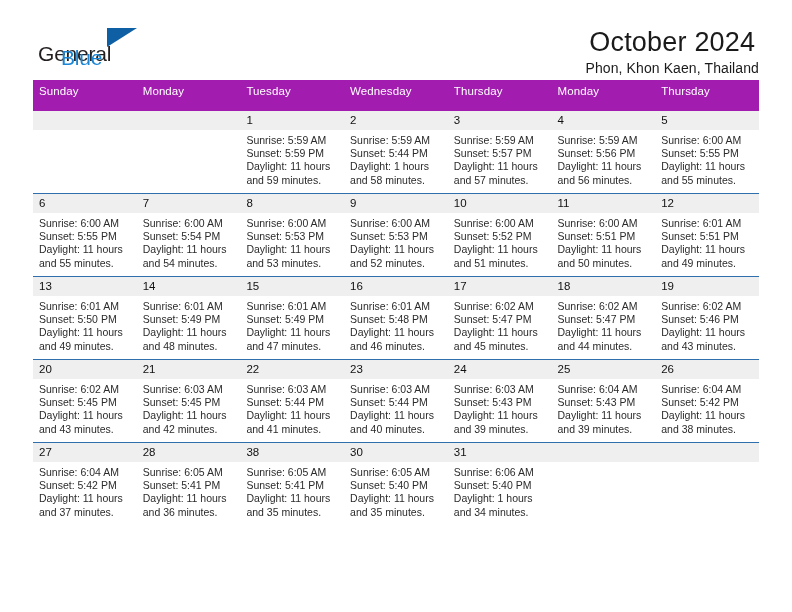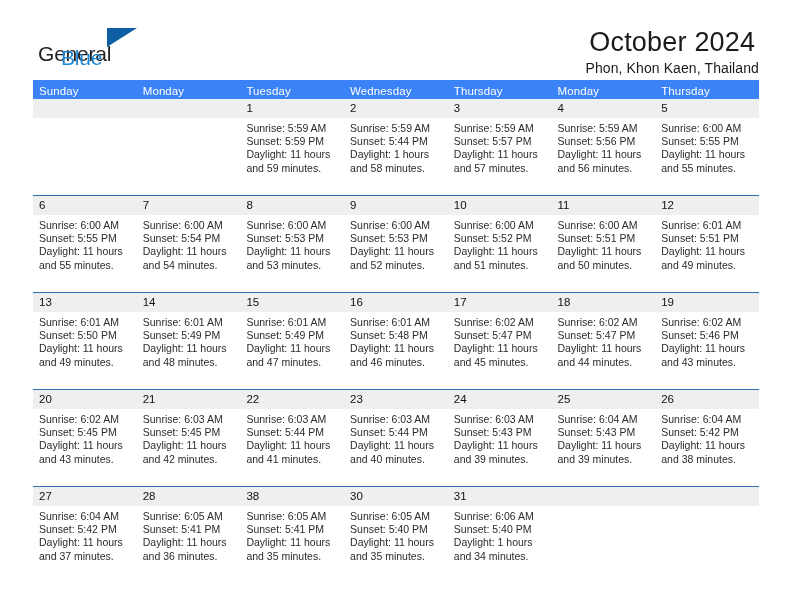--- a/index.html
+++ b/index.html
@@ -85,26 +85,26 @@
   }
 
   
   .cal {
     width: 726px;
     border-collapse: collapse;
     table-layout: fixed;
     margin-top: 4px;
   }
   .cal th {
-    background: #3b82f6;
+    background: #a21caf;
     color: #ffffff;
     font-weight: normal;
     font-size: 11.5px;
     text-align: left;
-    padding: 5px 0 2px 6px;
+    padding: 5px 0 14px 6px;
     height: 12px;
     letter-spacing: 0.1px;
   }
   .cal td {
     vertical-align: top;
     padding: 0;
     width: 103.7px;
     border-top: 1.3px solid #2f6fad;
   }
   .cal tbody tr:first-child td {
@@ -117,21 +117,21 @@
     padding: 3px 0 3px 6px;
     height: 13px;
     line-height: 13px;
     box-sizing: content-box;
   }
   .daynum.empty {
     color: transparent;
   }
   .details {
     padding: 4px 6px 6px 6px;
-    height: 77px;
+    height: 63px;
     box-sizing: border-box;
   }
   .details div {
     font-size: 10.5px;
     line-height: 13.2px;
     color: #2b2b2b;
     white-space: pre-line;
   }
 </style>
 </head>

